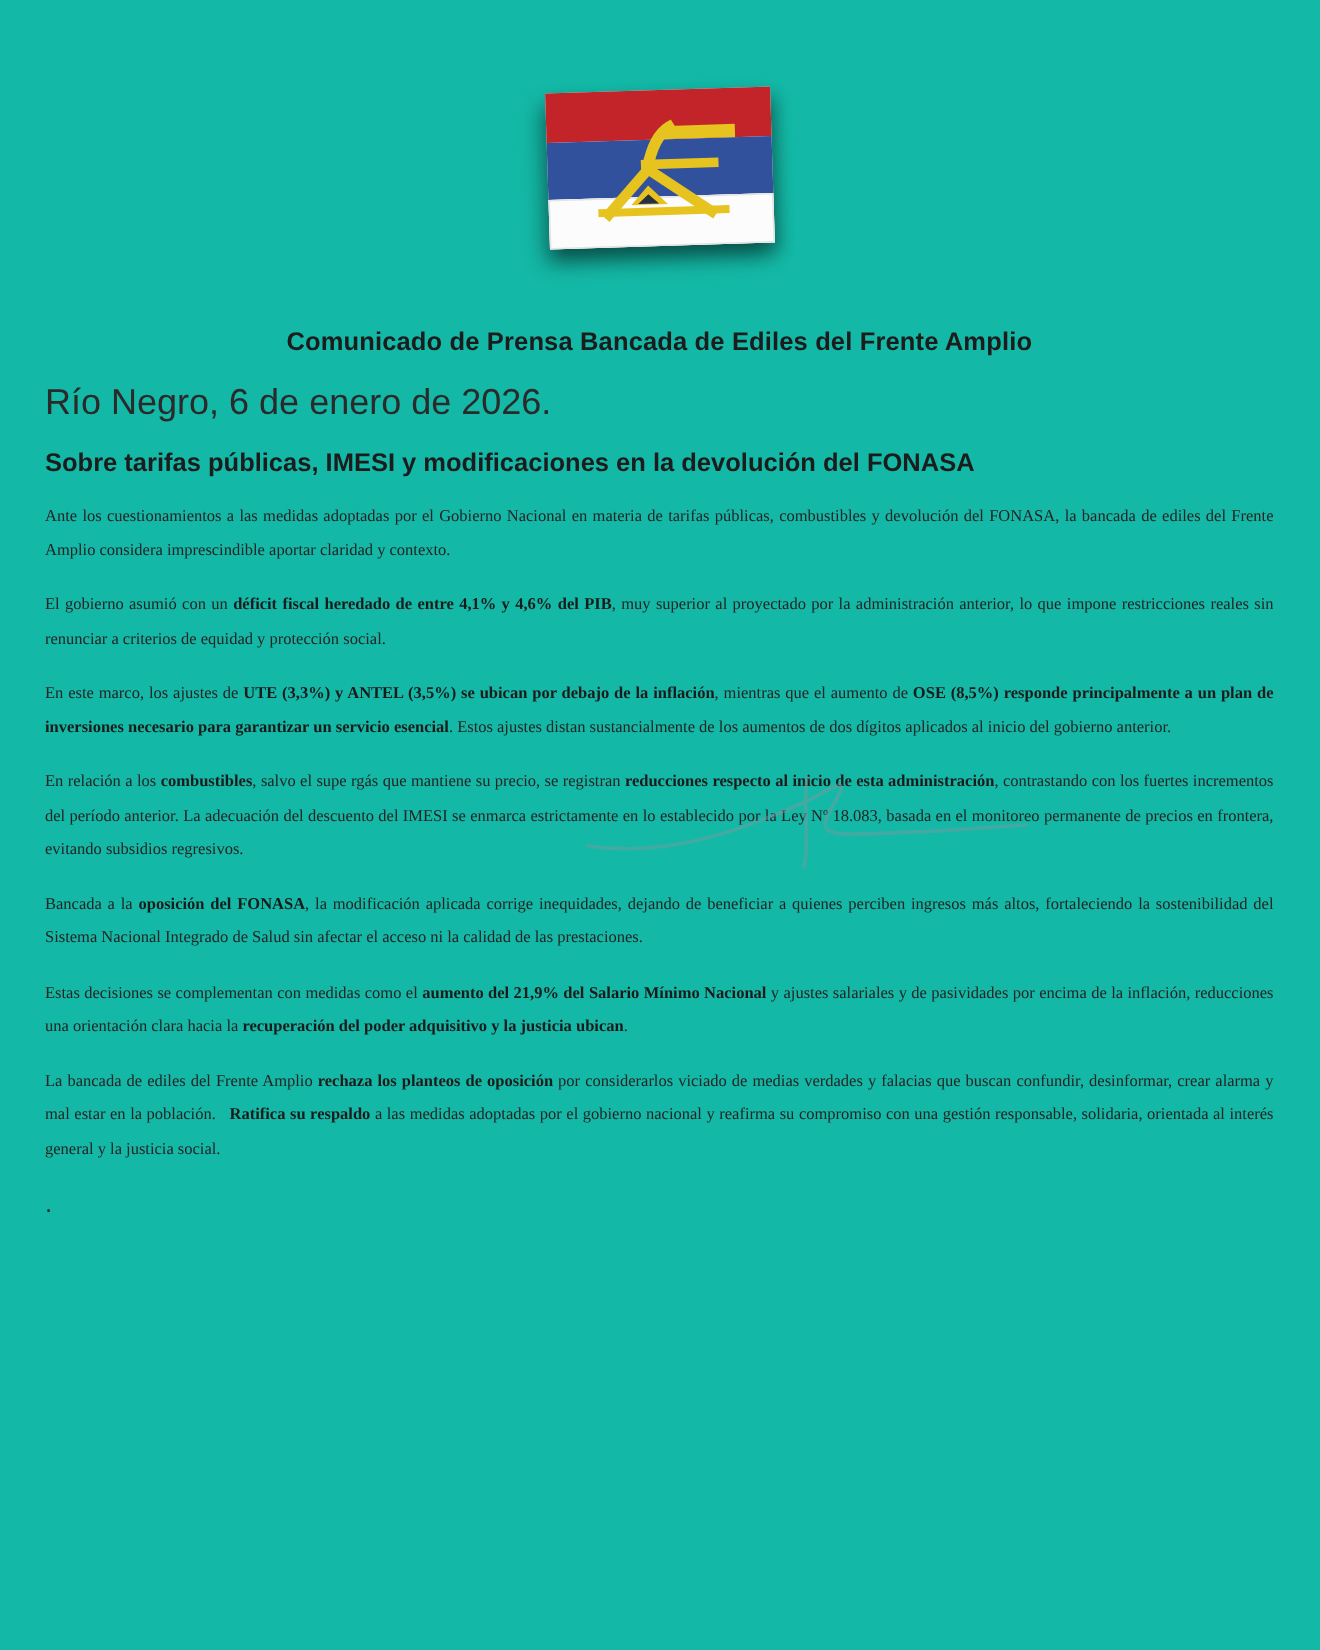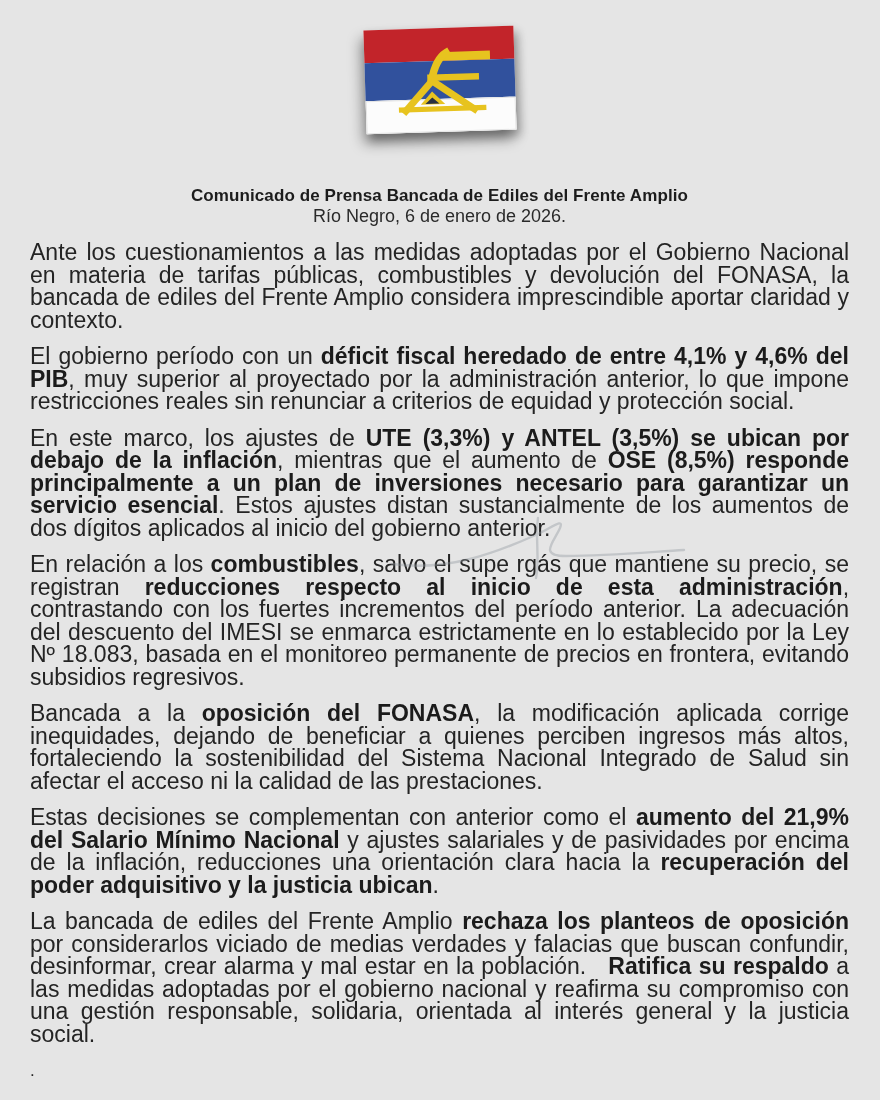--- a/index.html
+++ b/index.html
@@ -1,25 +1,25 @@
 <!DOCTYPE html>
 <html><head>
 <meta charset="utf-8">
 <style>
   html,body{margin:0;padding:0;background:#ffffff;}
   .page{
     position:relative;
     width:880px;height:1100px;
     margin:0 auto;
-    background:#e5e5e5;
+    background:#14b8a6;
     font-family:"Liberation Sans", sans-serif;
     color:#212121;
     overflow:hidden;
     box-sizing:border-box;
-    padding:28px 31px 0 30px;
+    padding:60px 31px 0 30px;
   }
   
   .logo{
     position:relative;
     width:150px;height:104px;
     margin:0 auto;
     transform:rotate(-1.8deg);
     box-shadow:-3px 9px 14px rgba(0,0,0,.40), 4px 6px 10px rgba(0,0,0,.25);
     background:#fff;
   }
@@ -29,31 +29,32 @@
   .stripe.white{top:68%;height:32%;border:1px solid #e4e4e4;box-sizing:border-box;}
   .emblem{position:absolute;left:22%;top:14%;width:62%;height:74%;}
   
   .title{
     margin:54px 0 0 0;
     font-size:17px;font-weight:bold;
     text-align:center;letter-spacing:.1px;
     color:#1c1c1c;
   }
   .dateline{
-    font-size:18px;text-align:center;color:#2a2a2a;
+    margin-top:17px;
+    font-size:24px;text-align:left;color:#2a2a2a;
   }
   .subject{
     margin-top:16px;
     font-size:17px;font-weight:bold;color:#1c1c1c;
   }
   
   .body p{
     margin:14px 0 0 0;
-    font-size:23px;line-height:22.5px;
-    text-align:justify;color:#242424;
+    font-size:11px;line-height:22.5px;
+    text-align:justify;color:#242424;font-family:Liberation Serif, serif;
   }
   .body p span.b{font-weight:bold;color:#1b1b1b;}
   .closing{
     margin-top:16px;font-size:17px;color:#242424;
   }
   
   .watermark{
     position:absolute;left:388px;top:512px;width:300px;height:80px;
     pointer-events:none;opacity:.38;
   }
@@ -78,28 +79,29 @@
       </g>
       <polygon points="58,82 80,104 38,104" fill="#e7c31f"></polygon>
       <polygon points="58,92 70,103 46,103" fill="#273043"></polygon>
     </svg>
   </div>
 
   <h1 class="title">Comunicado de Prensa Bancada de Ediles del Frente Amplio</h1>
 
   <div class="dateline">Río Negro, 6 de enero de 2026.</div>
 
+  <div class="subject">Sobre tarifas públicas, IMESI y modificaciones en la devolución del FONASA</div>
 
   <div class="body">
       <p><span>Ante los cuestionamientos a las medidas adoptadas por el Gobierno Nacional en materia de tarifas públicas, combustibles y devolución del FONASA, la bancada de ediles del Frente Amplio considera imprescindible aportar claridad y contexto.</span></p>
-      <p><span>El gobierno período con un </span><span class="b">déficit fiscal heredado de entre 4,1% y 4,6% del PIB</span><span>, muy superior al proyectado por la administración anterior, lo que impone restricciones reales sin renunciar a criterios de equidad y protección social.</span></p>
+      <p><span>El gobierno asumió con un </span><span class="b">déficit fiscal heredado de entre 4,1% y 4,6% del PIB</span><span>, muy superior al proyectado por la administración anterior, lo que impone restricciones reales sin renunciar a criterios de equidad y protección social.</span></p>
       <p><span>En este marco, los ajustes de </span><span class="b">UTE (3,3%) y ANTEL (3,5%) se ubican por debajo de la inflación</span><span>, mientras que el aumento de </span><span class="b">OSE (8,5%) responde principalmente a un plan de inversiones necesario para garantizar un servicio esencial</span><span>. Estos ajustes distan sustancialmente de los aumentos de dos dígitos aplicados al inicio del gobierno anterior.</span></p>
       <p><span>En relación a los </span><span class="b">combustibles</span><span>, salvo el supe rgás que mantiene su precio, se registran </span><span class="b">reducciones respecto al inicio de esta administración</span><span>, contrastando con los fuertes incrementos del período anterior. La adecuación del descuento del IMESI se enmarca estrictamente en lo establecido por la Ley Nº 18.083, basada en el monitoreo permanente de precios en frontera, evitando subsidios regresivos.</span></p>
       <p><span>Bancada a la </span><span class="b">oposición del FONASA</span><span>, la modificación aplicada corrige inequidades, dejando de beneficiar a quienes perciben ingresos más altos, fortaleciendo la sostenibilidad del Sistema Nacional Integrado de Salud sin afectar el acceso ni la calidad de las prestaciones.</span></p>
-      <p><span>Estas decisiones se complementan con anterior como el </span><span class="b">aumento del 21,9% del Salario Mínimo Nacional</span><span> y ajustes salariales y de pasividades por encima de la inflación, reducciones una orientación clara hacia la </span><span class="b">recuperación del poder adquisitivo y la justicia ubican</span><span>.</span></p>
+      <p><span>Estas decisiones se complementan con medidas como el </span><span class="b">aumento del 21,9% del Salario Mínimo Nacional</span><span> y ajustes salariales y de pasividades por encima de la inflación, reducciones una orientación clara hacia la </span><span class="b">recuperación del poder adquisitivo y la justicia ubican</span><span>.</span></p>
       <p><span>La bancada de ediles del Frente Amplio </span><span class="b">rechaza los planteos de oposición</span><span> por considerarlos viciado de medias verdades y falacias que buscan confundir, desinformar, crear alarma y mal estar en la población. &nbsp;&nbsp;</span><span class="b">Ratifica su respaldo</span><span> a las medidas adoptadas por el gobierno nacional y reafirma su compromiso con una gestión responsable, solidaria, orientada al interés general y la justicia social.</span></p>
     </div>
 
   <div class="closing">.</div>
 
   <svg class="watermark" viewBox="0 0 300 80" aria-hidden="true">
     <g stroke="#8e959c" stroke-width="2.4" fill="none" stroke-linecap="round">
       <path d="M4 52 C60 60 110 40 150 22 C166 14 176 6 172 16 C166 30 150 44 178 44 C220 44 262 40 296 38"></path>
       <path d="M150 6 C147 26 152 48 148 66"></path>
     </g>

